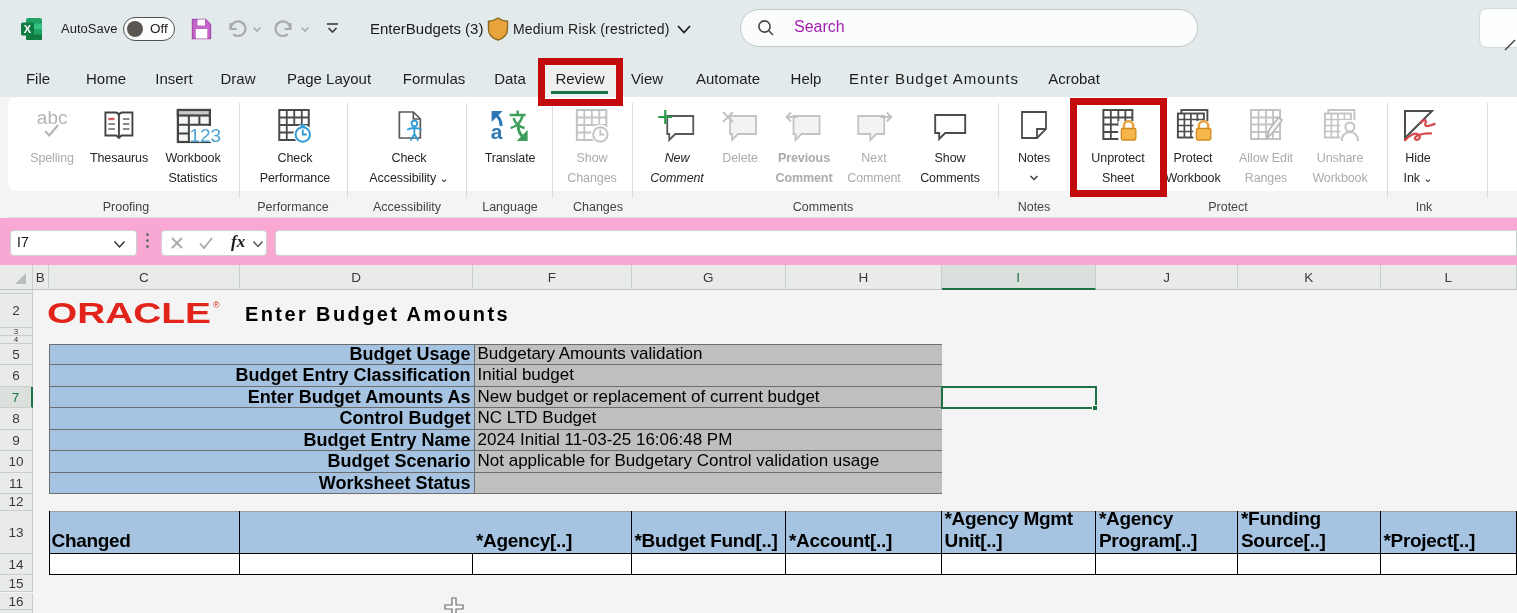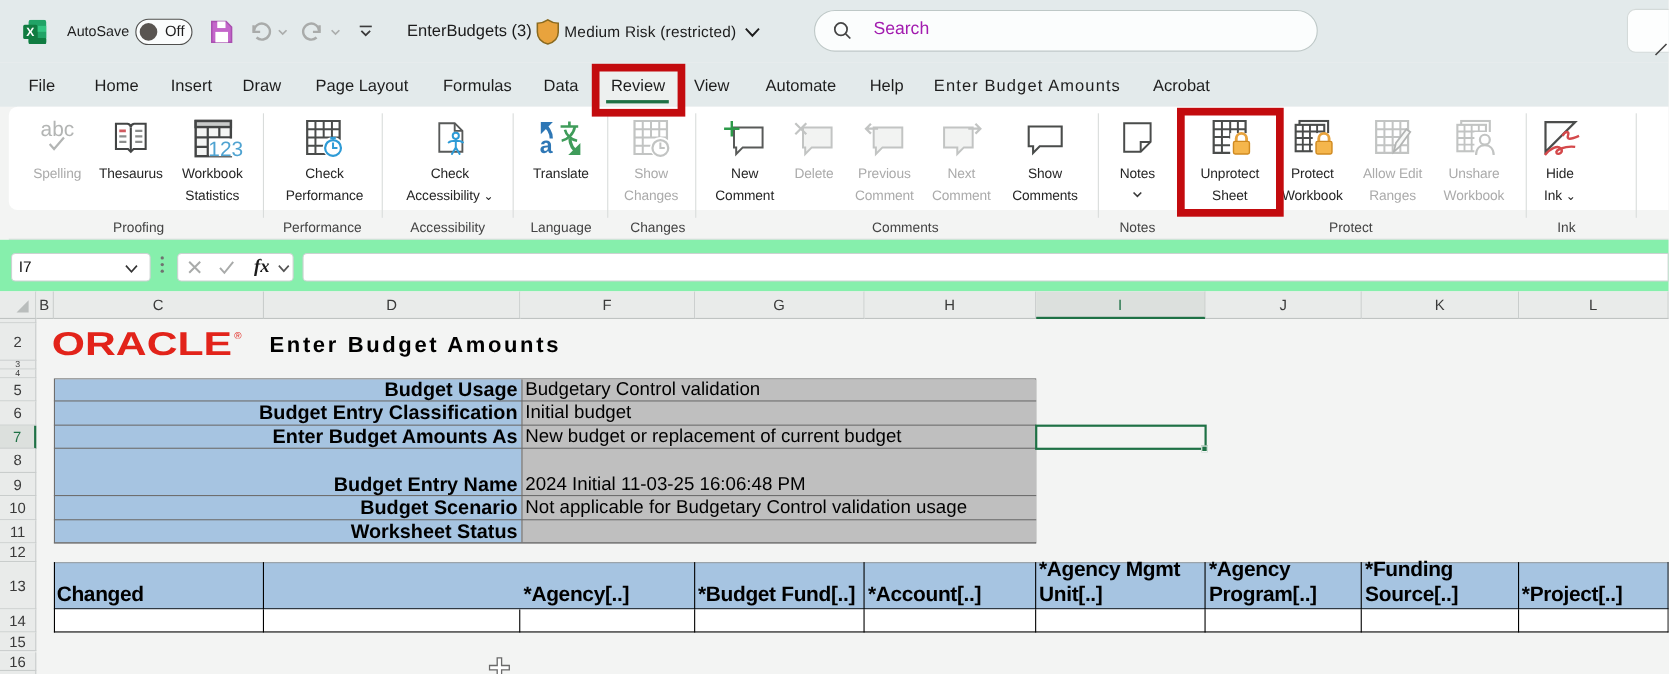--- a/index.html
+++ b/index.html
@@ -13,21 +13,21 @@
 
 #ribbon { left:8px; top:97px; width:1509px; height:94px; background:#fff; border-radius:8px 0 0 8px; }
 #ribbonline { left:8px; top:217px; width:1509px; height:1px; background:#D9DDDC; }
 .rsep { position:absolute; top:6px; width:1px; height:95px; background:#D9DCDB; }
 .rbtn { position:absolute; top:0; transform:translateX(-50%); text-align:center; }
 .rlabel { font-size:12.5px; letter-spacing:-0.1px; color:#262626; line-height:20px; white-space:nowrap; }
 .rlabel.dis { color:#ABABAB; }
 .grouplabel { position:absolute; top:103px; transform:translateX(-50%); font-size:12.5px; color:#444; white-space:nowrap; }
 .ricon { display:block; margin:0 auto 4px auto; }
 
-#fbar { left:0; top:218px; width:1517px; height:47px; background:#86efac; }
+#fbar { left:0; top:218px; width:1517px; height:47px; background:#f9a8d4; }
 .whitebox { position:absolute; background:#fff; border:1px solid #CBD2D1; border-radius:4px; }
 
 #sheet { left:0; top:265px; width:1517px; height:348px; background:#F3F4F3; }
 .colhdr { position:absolute; top:0; height:25px; line-height:25px; text-align:center; font-size:13.5px; color:#3a3a3a; background:#E9EBEA; border-right:1px solid #C9CDCC; border-bottom:1px solid #BFC3C2; }
 .rowhdr { position:absolute; left:0; width:33px; text-align:center; font-size:13.5px; color:#3a3a3a; background:#E9EBEA; border-right:1px solid #C9CDCC; border-bottom:1px solid #C9CDCC; }
 .cell { position:absolute; font-size:15px; color:#000; white-space:nowrap; }
 .bold { font-weight:bold; }
 .colhdr.sel { background:#DCE0DD; color:#1E7145; border-bottom:2.5px solid #1E7145; }
 .rowhdr.sel { background:#DCE0DD; color:#1E7145; border-right:2.5px solid #1E7145; }
 .itr { position:absolute; left:48.5px; width:893px; height:21.5px; border-bottom:1px solid #6E6E6E; }
@@ -210,38 +210,38 @@
       <path d="M3.5 2 H33 V19 L26 32 H3.5 Z" fill="#fff" stroke="#C2C4C3" stroke-width="2"></path>
       <path d="M11 2 V32 M18.5 2 V17 M26 2 V17 M3.5 9.5 H33 M3.5 17 H33 M3.5 24.5 H19" stroke="#C2C4C3" stroke-width="1.8"></path>
       <circle cx="27" cy="26" r="9.5" fill="#fff"></circle>
       <circle cx="27" cy="26.5" r="7.2" fill="#fff" stroke="#C2C4C3" stroke-width="2"></circle>
       <path d="M27 21.5 V26.5 H31" fill="none" stroke="#C2C4C3" stroke-width="1.8"></path>
     </svg>
     <div class="rlabel dis">Show</div>
     <div class="rlabel dis">Changes</div>
   </div>
 
-  <div class="rbtn" style="left:669px;top:11px;">
+  <div class="rbtn" style="left:669px;top:11px;font-style:italic;">
     <svg class="ricon" width="40" height="36" viewBox="0 0 40 36">
       <path d="M10 8 H36 V26 H18 L12 32 V26 H10 Z" fill="#fff" stroke="#585A59" stroke-width="1.8"></path>
       <path d="M8 2 V16 M1 9 H15" stroke="#2C9A49" stroke-width="2.2"></path>
     </svg>
     <div class="rlabel">New</div>
     <div class="rlabel">Comment</div>
   </div>
 
   <div class="rbtn" style="left:732px;top:11px;">
     <svg class="ricon" width="40" height="36" viewBox="0 0 40 36">
       <path d="M10 8 H36 V26 H18 L12 32 V26 H10 Z" fill="#F2F3F2" stroke="#C2C4C3" stroke-width="1.8"></path>
       <path d="M3 4 L13 14 M13 4 L3 14" stroke="#C2C4C3" stroke-width="2"></path>
     </svg>
     <div class="rlabel dis">Delete</div>
   </div>
 
-  <div class="rbtn" style="left:796px;top:11px;">
+  <div class="rbtn" style="left:796px;top:11px;font-weight:bold;">
     <svg class="ricon" width="40" height="36" viewBox="0 0 40 36">
       <path d="M10 8 H36 V26 H18 L12 32 V26 H10 Z" fill="#F2F3F2" stroke="#C2C4C3" stroke-width="1.8"></path>
       <path d="M14 9 H3 M7.5 4.5 L3 9 L7.5 13.5" fill="none" stroke="#C2C4C3" stroke-width="2"></path>
     </svg>
     <div class="rlabel dis">Previous</div>
     <div class="rlabel dis">Comment</div>
   </div>
 
   <div class="rbtn" style="left:866px;top:11px;">
     <svg class="ricon" width="40" height="36" viewBox="0 0 40 36">
@@ -403,29 +403,33 @@
     <text x="167" y="9" font-size="9" fill="#E2231A" font-family="Liberation Sans">®</text>
   </svg>
   <div class="cell bold" style="left:245px;top:38px;font-size:20px;letter-spacing:2.4px;">Enter Budget Amounts</div>
 
   <div class="abs" style="left:48.5px;top:78.5px;width:893px;height:150.5px;border:1px solid #6E6E6E;">
     <div class="abs" style="left:0;top:0;width:424.5px;height:100%;background:#A6C4E1;"></div>
     <div class="abs" style="left:424.5px;top:0;width:467.5px;height:100%;background:#BFBFBF;border-left:1px solid #6E6E6E;"></div>
   </div>
   <div class="itr" style="top:78.5px;">
       <span class="ilabel">Budget Usage</span>
-      <span class="ival">Budgetary Control validation</span>
+      <span class="ival">Budgetary Amounts validation</span>
     </div>
   <div class="itr" style="top:100px;">
       <span class="ilabel">Budget Entry Classification</span>
       <span class="ival">Initial budget</span>
     </div>
   <div class="itr" style="top:121.5px;">
       <span class="ilabel">Enter Budget Amounts As</span>
       <span class="ival">New budget or replacement of current budget</span>
+    </div>
+  <div class="itr" style="top:143px;">
+      <span class="ilabel">Control Budget</span>
+      <span class="ival">NC LTD Budget</span>
     </div>
   <div class="itr" style="top:164.5px;">
       <span class="ilabel">Budget Entry Name</span>
       <span class="ival">2024 Initial 11-03-25 16:06:48 PM</span>
     </div>
   <div class="itr" style="top:186px;">
       <span class="ilabel">Budget Scenario</span>
       <span class="ival">Not applicable for Budgetary Control validation usage</span>
     </div>
   <div class="itr" style="top:207.5px;">

